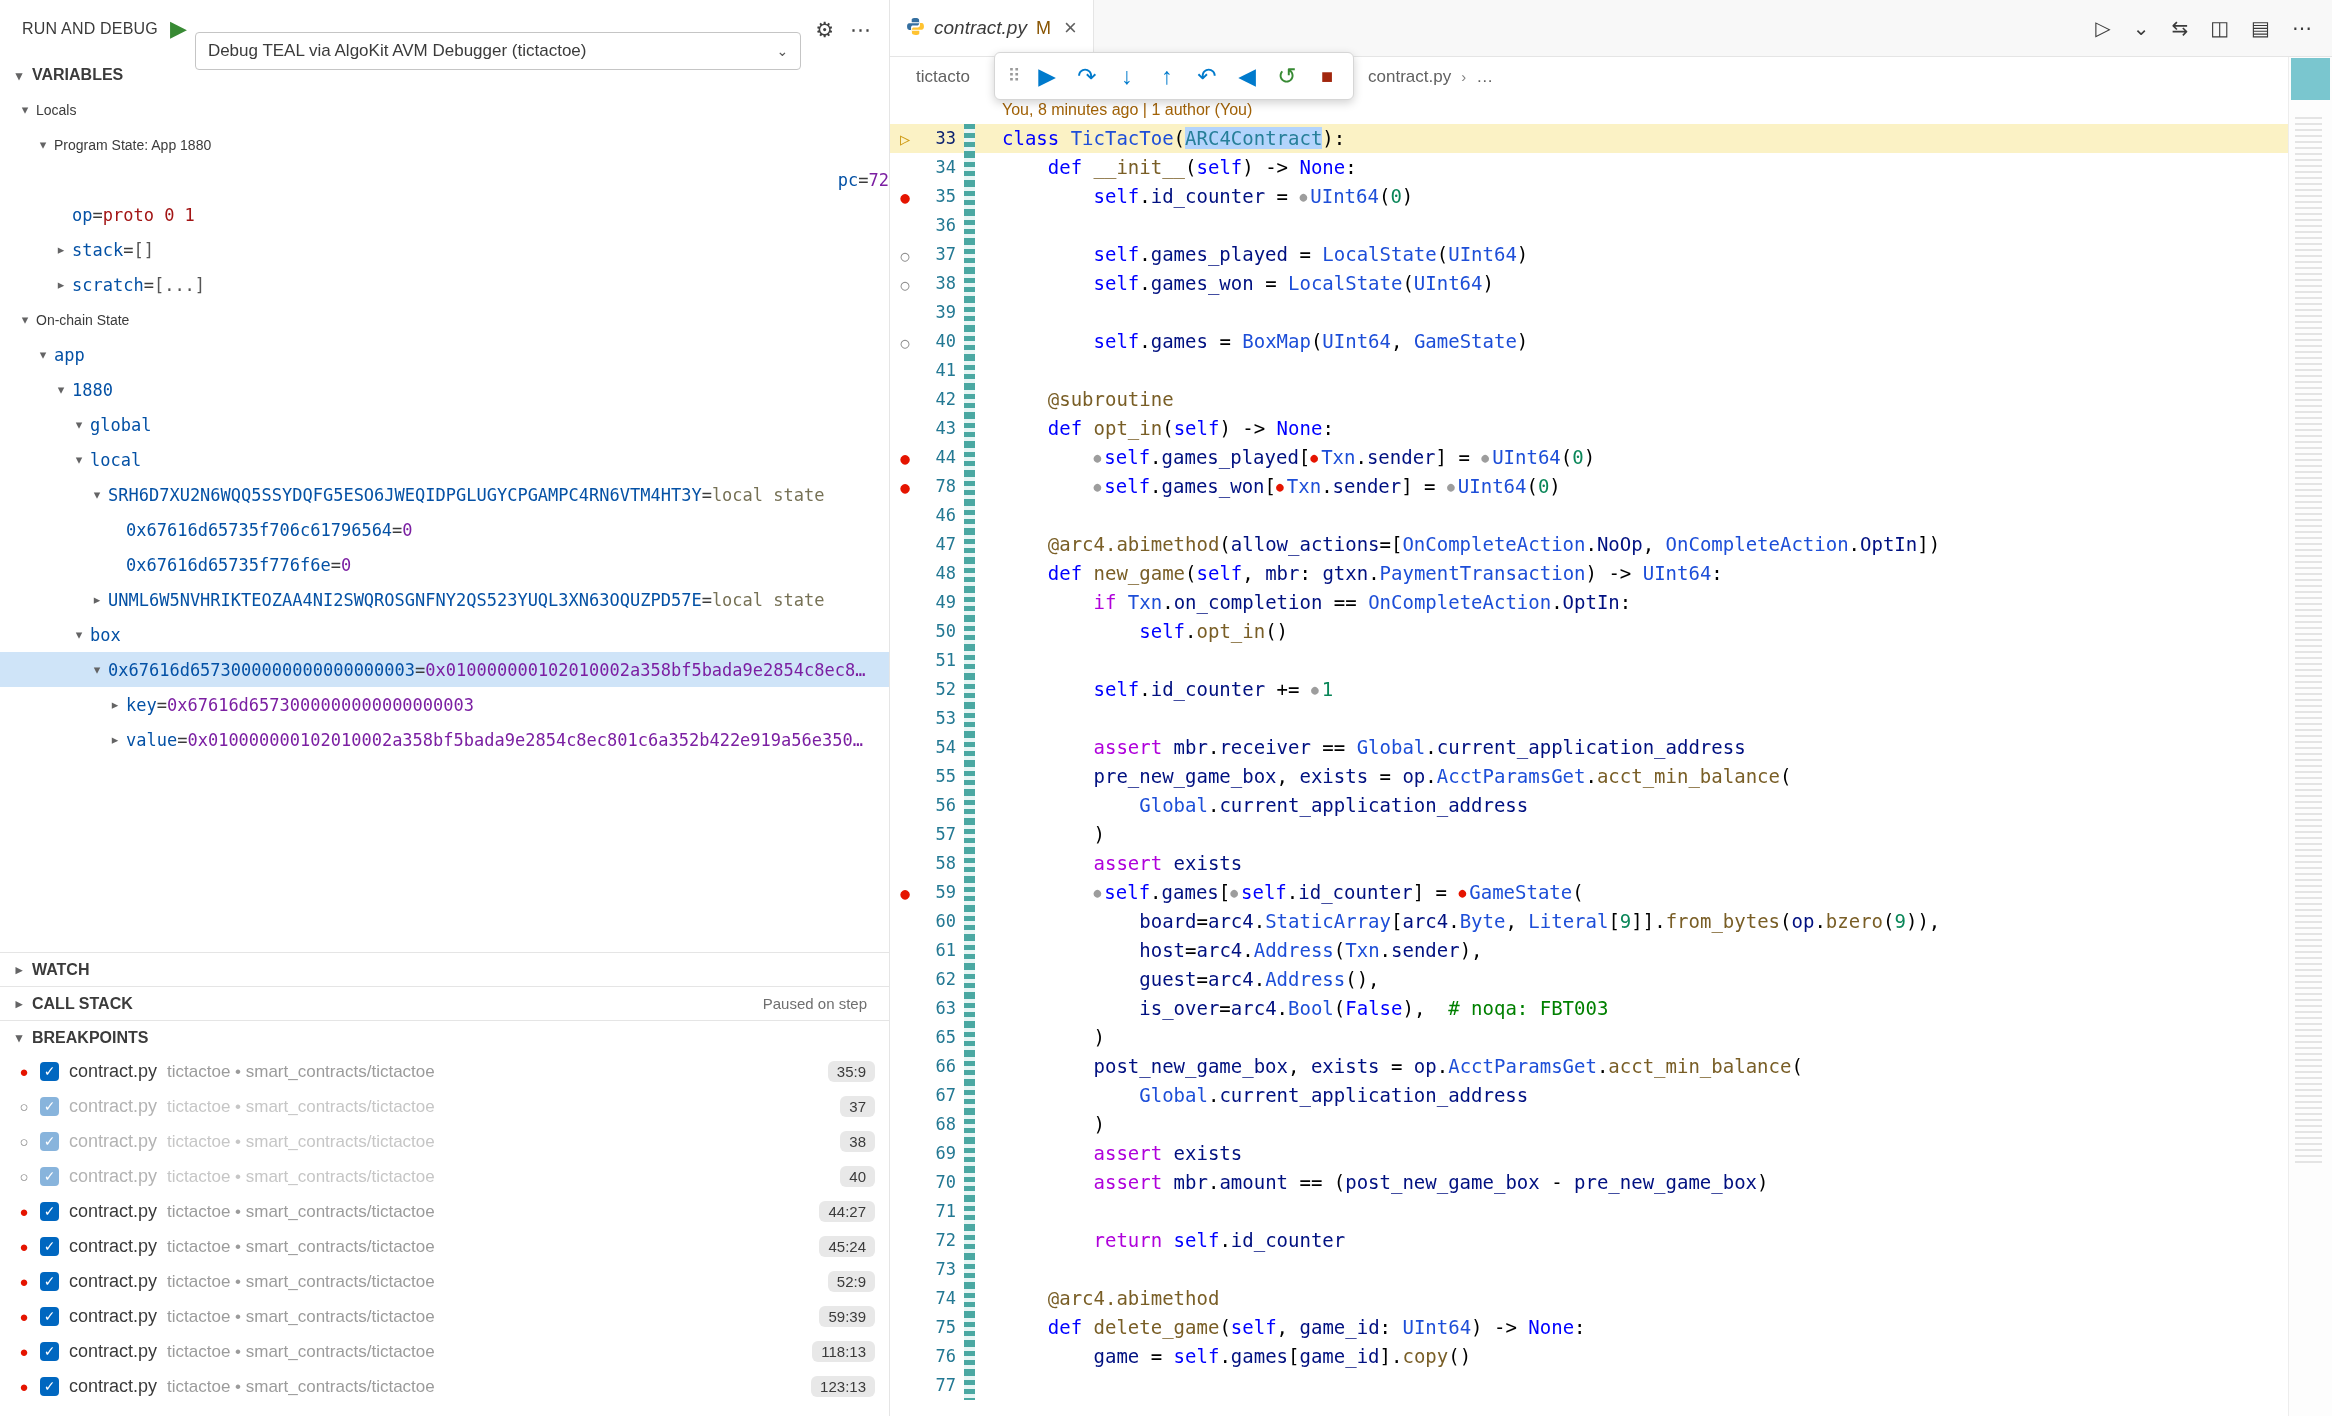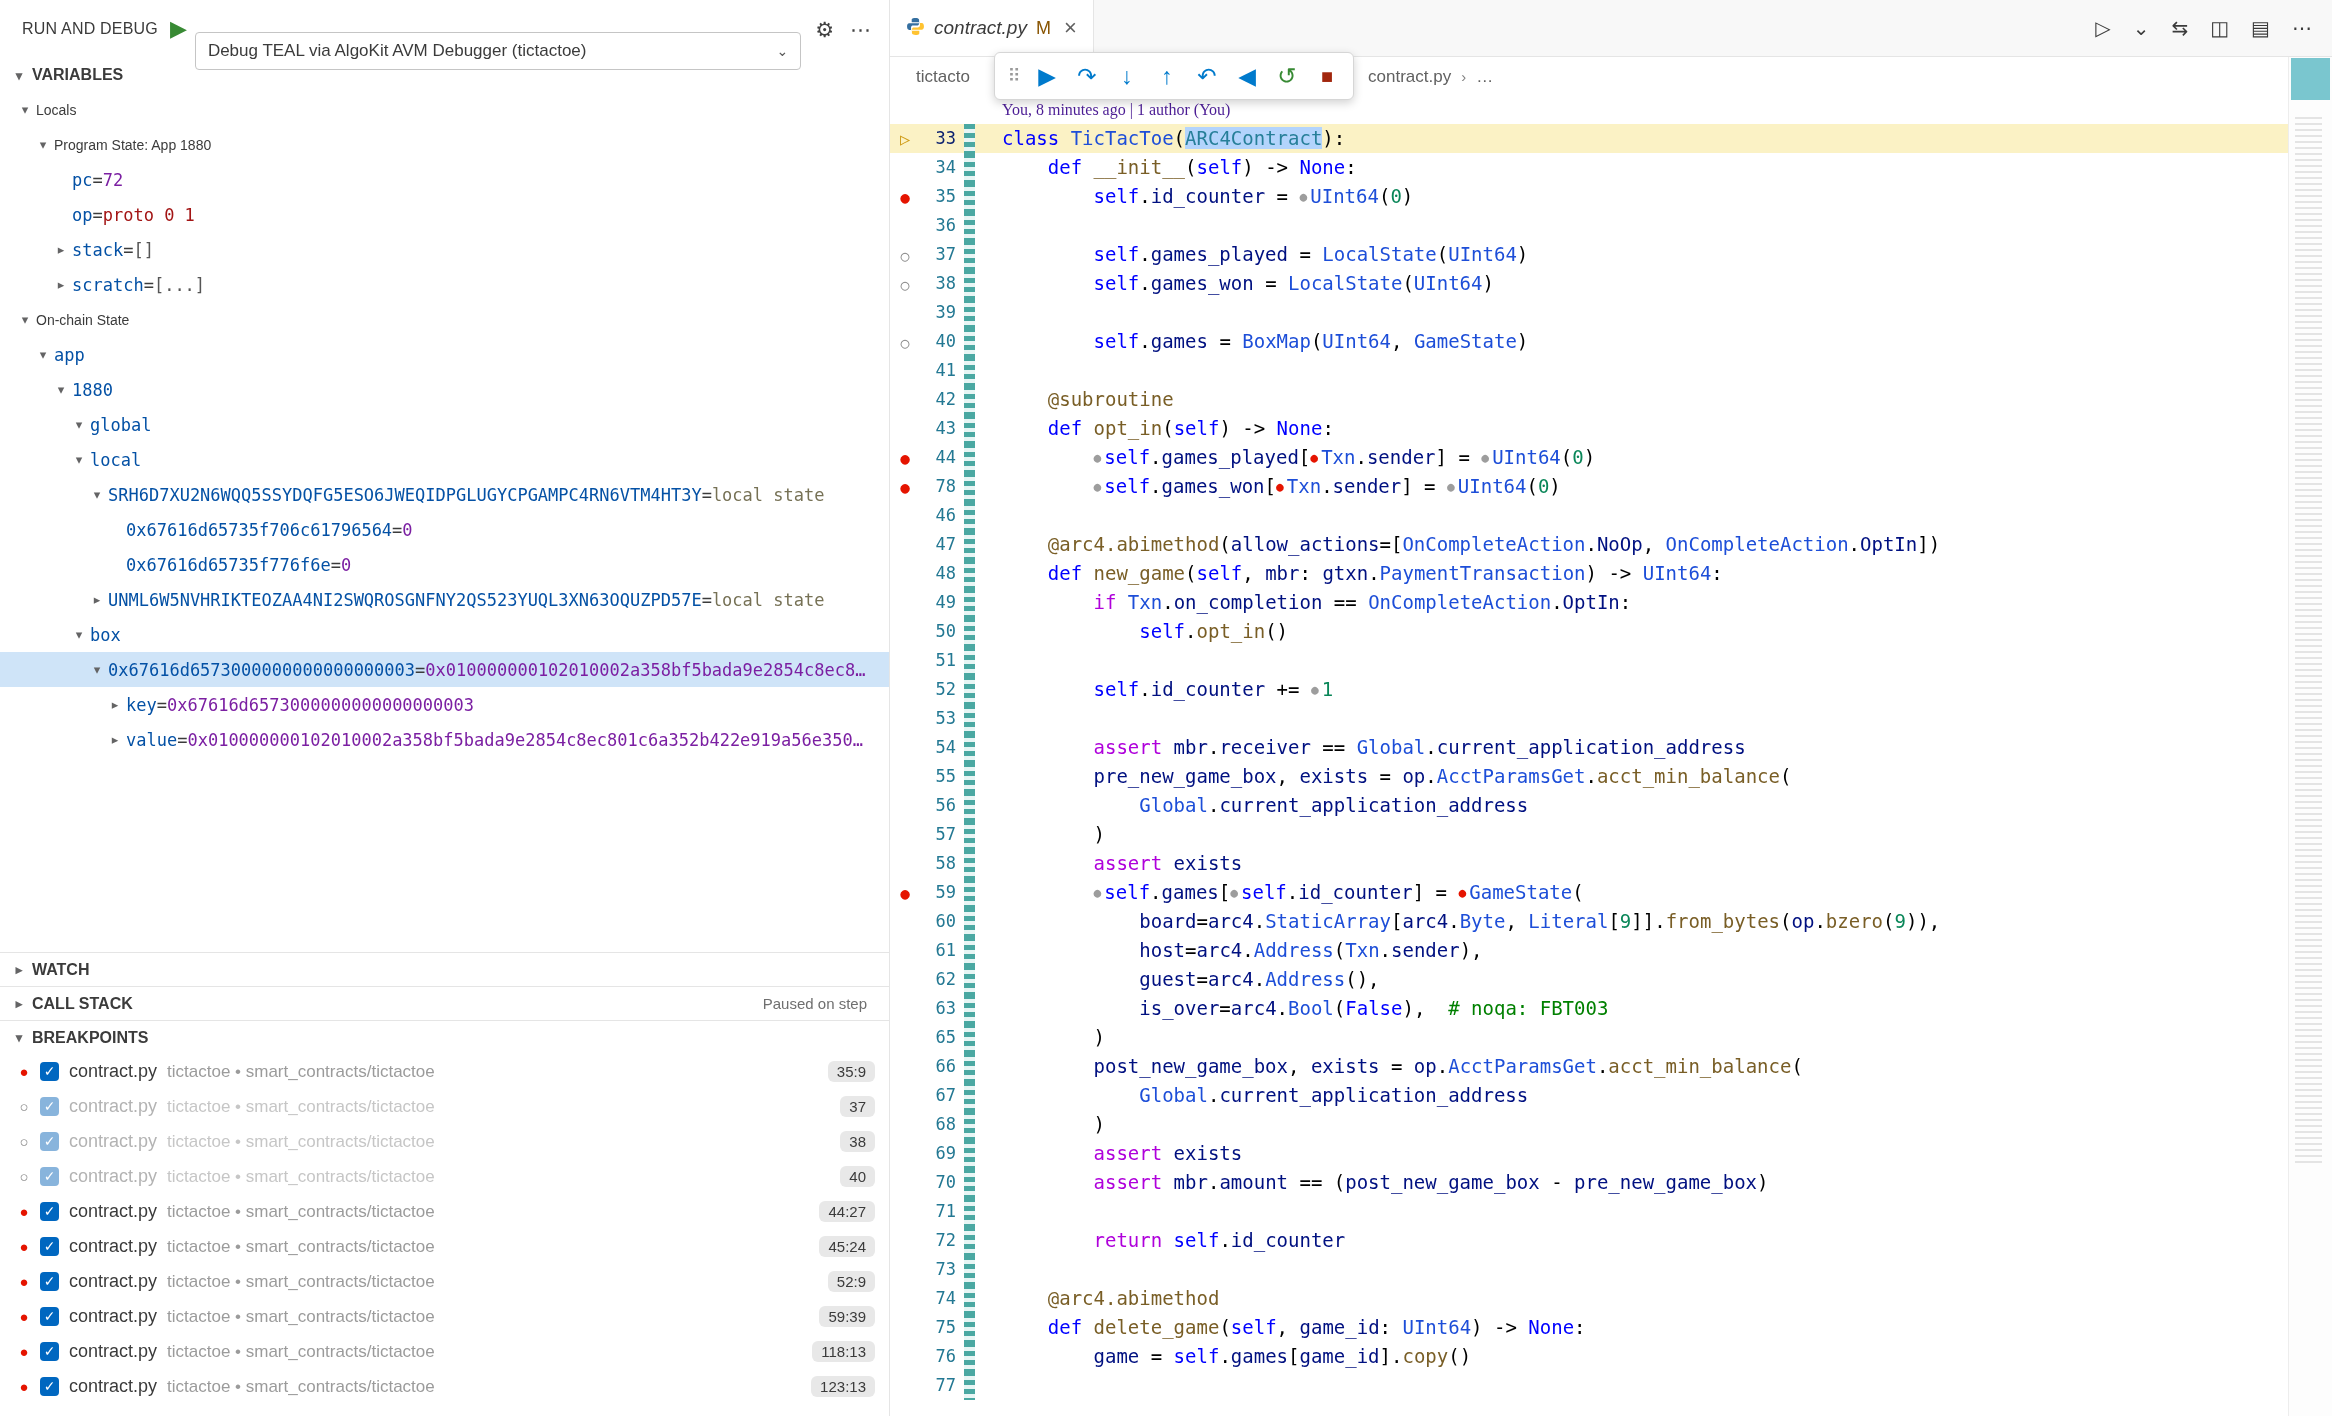--- a/index.html
+++ b/index.html
@@ -62,21 +62,21 @@
   .bc-sep { font-size: 15px; color: #818181; }
 
   .debug-toolbar { position: absolute; top: 52px; left: 104px; z-index: 20; background: #ffffff; border: 1px solid #d6d6d6; border-radius: 6px; box-shadow: 0 3px 10px rgba(0,0,0,.18); display: flex; align-items: center; padding: 3px 6px; }
   .dtb { width: 40px; height: 40px; display: flex; align-items: center; justify-content: center; font-size: 23px; border-radius: 5px; background: none; border: none; }
   .dtb.grip { color: #9a9a9a; font-size: 18px; width: 26px; }
   .dtb.blue { color: #007acc; }
   .dtb.green { color: #388a34; }
   .dtb.red { color: #a1260d; font-size: 20px; }
 
   .code-area { flex: 1; overflow: hidden; position: relative; margin-right: 44px; }
-  .blame { height: 28px; line-height: 28px; padding-left: 112px; font-size: 16px; color: #4c1d95; font-family: Liberation Serif, serif; }
+  .blame { height: 28px; line-height: 28px; padding-left: 112px; font-size: 16px; color: #a16207; }
   .cl { display: flex; height: 29px; line-height: 29px; font-family: "DejaVu Sans Mono", monospace; font-size: 19px; color: #000; }
   .cl.hl { background: #fbf2c5; }
   .bpm { width: 30px; flex: none; text-align: center; line-height: 29px; }
   .gi-bp { color: #e51400; font-size: 16px; }
   .gi-bpu { color: #8a8a8a; font-size: 15px; }
   .gi-cur { color: #cf9c17; font-size: 17px; font-weight: 700; }
   .ln { width: 36px; flex: none; text-align: right; color: #237893; font-size: 17px; }
   .cl.hl .ln { color: #0b216f; }
   .git { width: 11px; flex: none; margin-left: 8px; background: repeating-linear-gradient(180deg, #4aa8a2 0px, #4aa8a2 5px, #e8f6f5 5px, #e8f6f5 9px); }
   .ct { padding-left: 27px; white-space: pre; flex: 1; }
@@ -123,21 +123,21 @@
     </div>
     <div class="vars-body" id="vars-body">
         <div class="trow" style="padding-left: 14px;">
           <span class="tw">▾</span>
           <span class="tname scope">Locals</span>
         </div>
         <div class="trow" style="padding-left: 32px;">
           <span class="tw">▾</span>
           <span class="tname scope">Program State: App 1880</span>
         </div>
-        <div class="trow" style="padding-left: 50px;">
+        <div class="trow" style="padding-left: 50px; justify-content: flex-end;">
           <span class="tw"></span>
           <span class="tname mono">pc</span>
           <span class="teq mono"> = </span>
           <span class="tval mono vnum">72</span>
         </div>
         <div class="trow" style="padding-left: 50px;">
           <span class="tw"></span>
           <span class="tname mono">op</span>
           <span class="teq mono"> = </span>
           <span class="tval mono vred">proto 0 1</span>

